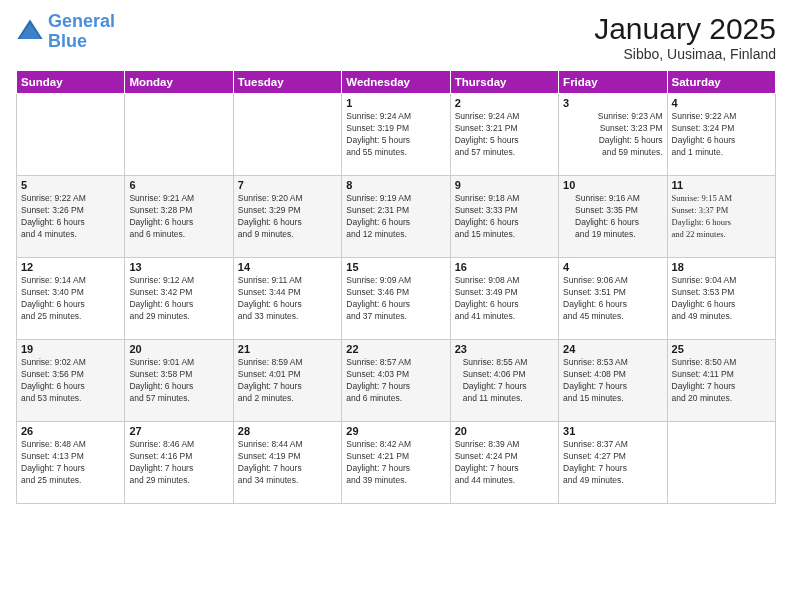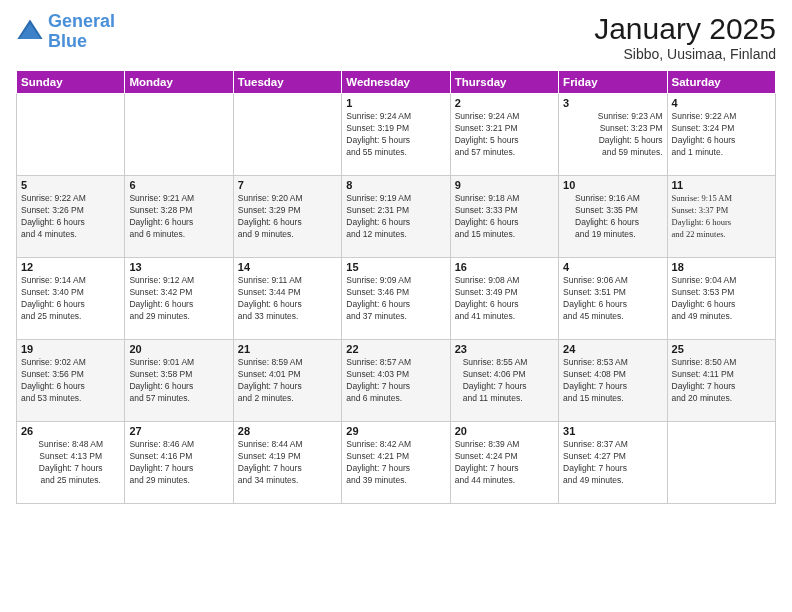--- a/index.html
+++ b/index.html
@@ -309,21 +309,21 @@
             <span class="day-number">25</span>
             <div class="day-info" style="white-space: pre-line;">Sunrise: 8:50 AM
 Sunset: 4:11 PM
 Daylight: 7 hours
 and 20 minutes.</div>
           </td>
         </tr>
         <tr>
           <td>
             <span class="day-number">26</span>
-            <div class="day-info" style="white-space: pre-line; text-align: center;">Sunrise: 8:48 AM
+            <div class="day-info" style="white-space: pre-line;">Sunrise: 8:48 AM
 Sunset: 4:13 PM
 Daylight: 7 hours
 and 25 minutes.</div>
           </td>
           <td>
             <span class="day-number">27</span>
             <div class="day-info" style="white-space: pre-line;">Sunrise: 8:46 AM
 Sunset: 4:16 PM
 Daylight: 7 hours
 and 29 minutes.</div>

